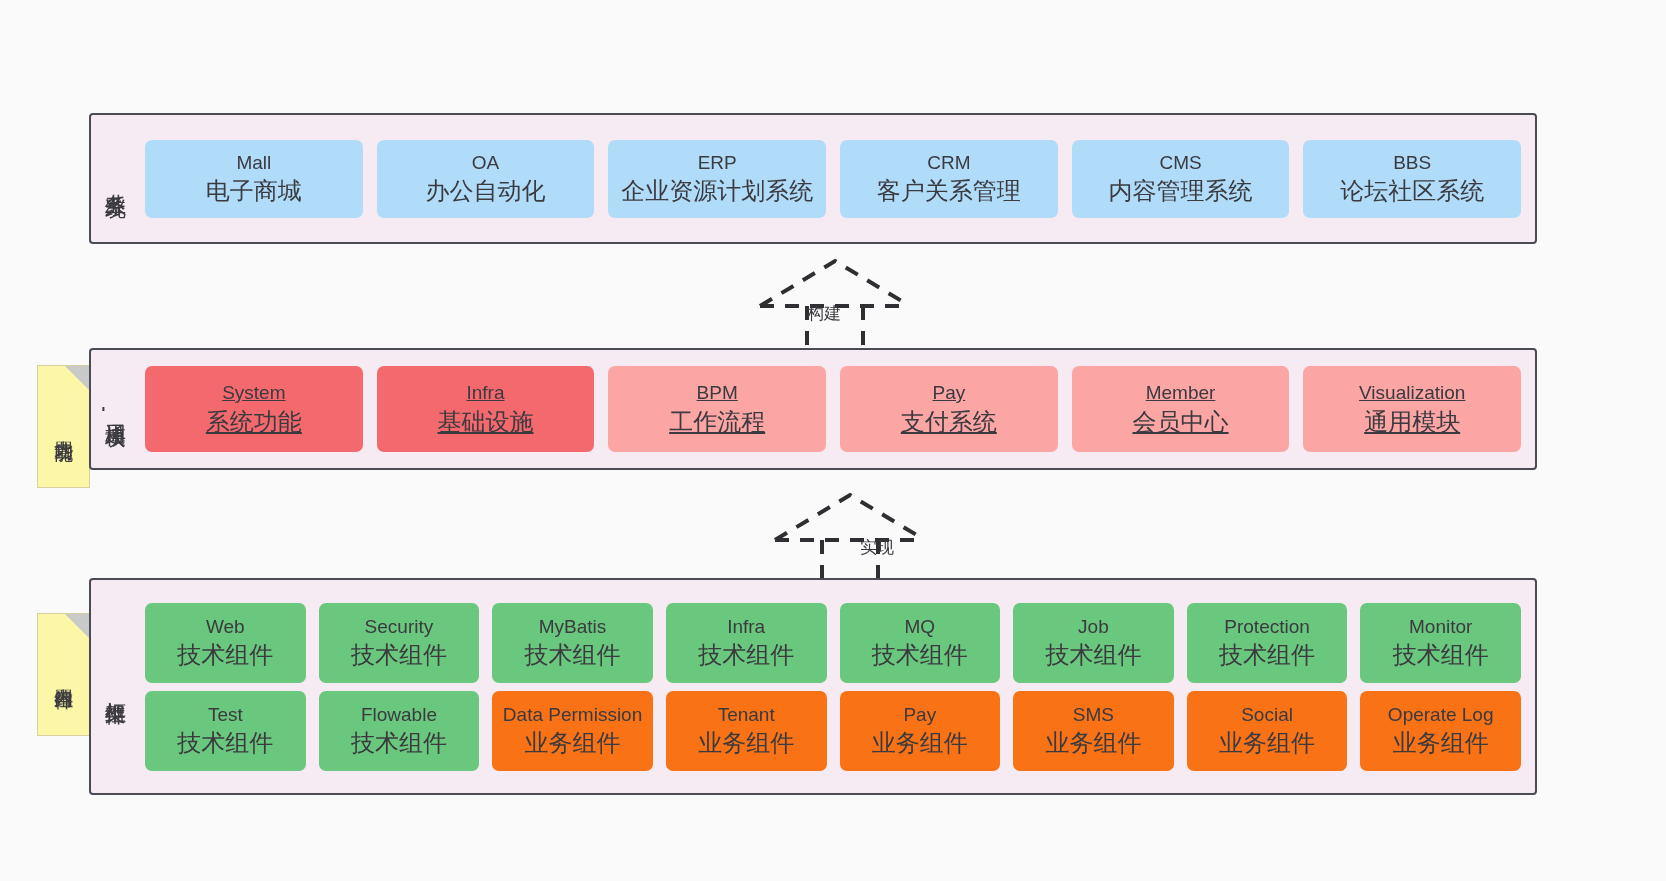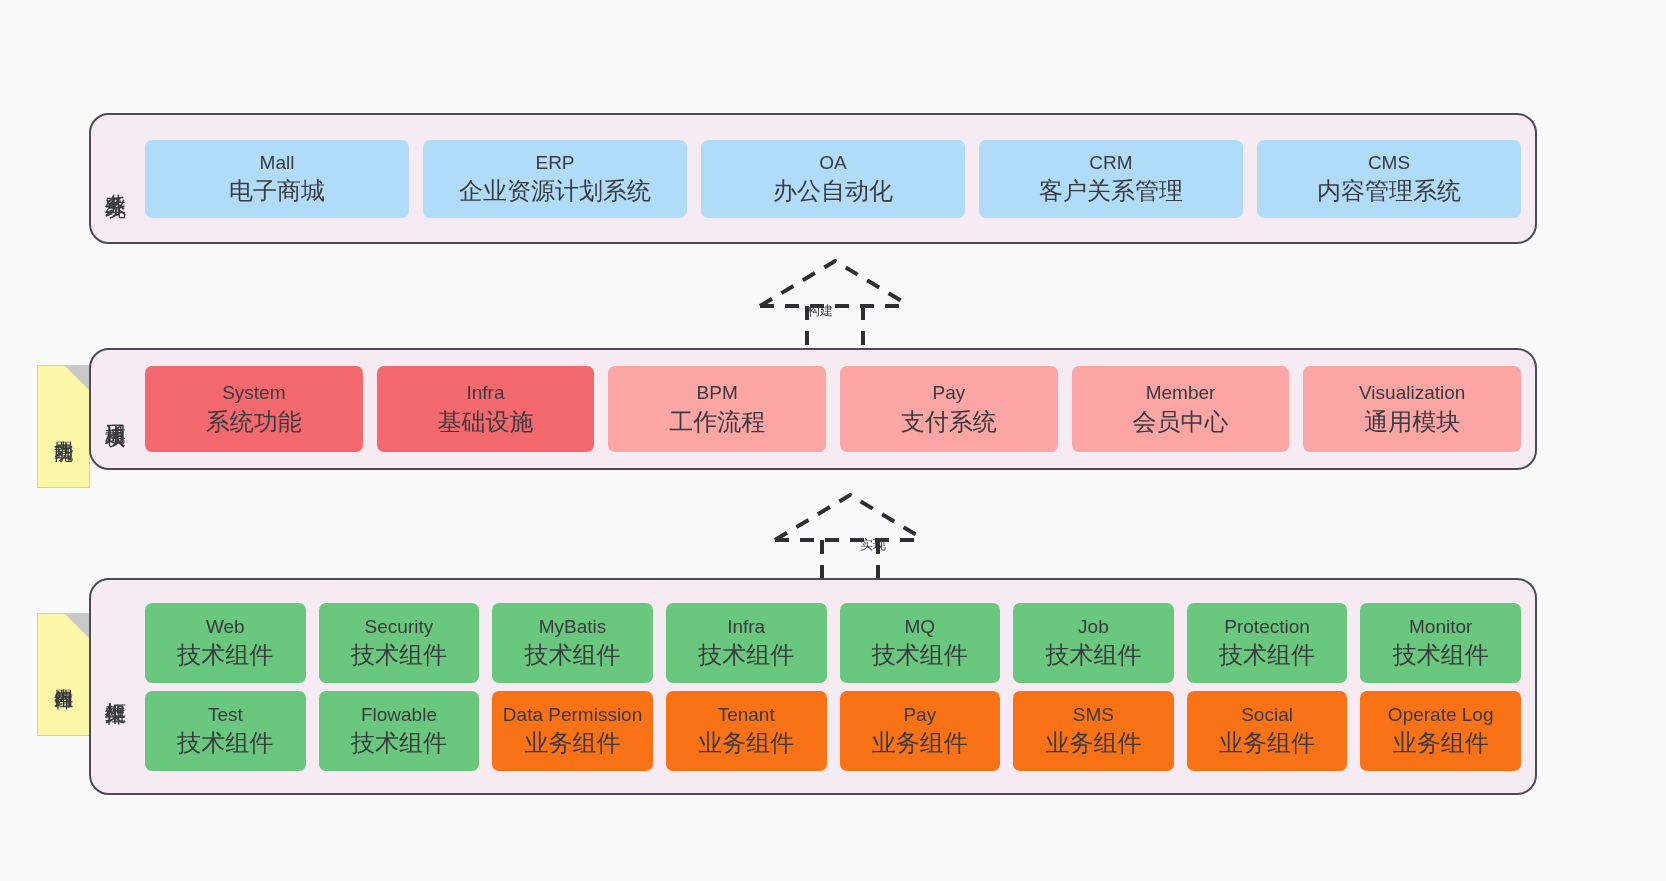--- a/index.html
+++ b/index.html
@@ -21,21 +21,21 @@
     left: 0; top: 0;
     width: 1666px;
     height: 881px;
   }
 
   
   .layer {
     position: absolute;
     background: #f7ebf3;
     border: 2.5px solid #4b4b55;
-    border-radius: 20px;
+    border-radius: 4px;
     box-sizing: border-box;
     display: flex;
     align-items: stretch;
   }
 
   
   .layer-title {
     width: 48px;
     flex: 0 0 48px;
     display: flex;
@@ -116,53 +116,57 @@
     top: 0; right: 0;
     width: 0; height: 0;
     border-top: 24px solid #c9c9c9;
     border-left: 24px solid transparent;
   }
 
   
   .arrow { position: absolute; }
   .arrow-label {
     position: absolute;
-    font-size: 13px;
+    font-size: 17px;
     color: #3a3a3f;
     background: transparent;
     white-space: nowrap;
   }
 </style>
 </head>
 <body>
 
 <div class="canvas">
 
   <div class="layer" id="layer-business" style="left:89px; top:113px; width:1448px; height:131px;">
     <div class="layer-title">业务系统</div>
     <div class="layer-body">
       <div class="box box-blue">
         <div class="l1">Mall</div>
         <div class="l2">电子商城</div>
       </div>
       <div class="box box-blue">
+        <div class="l1">OA</div>
+        <div class="l2">办公自动化</div>
+      </div>
+      <div class="box box-blue">
         <div class="l1">ERP</div>
         <div class="l2">企业资源计划系统</div>
       </div>
       <div class="box box-blue">
-        <div class="l1">OA</div>
-        <div class="l2">办公自动化</div>
-      </div>
-      <div class="box box-blue">
         <div class="l1">CRM</div>
         <div class="l2">客户关系管理</div>
       </div>
       <div class="box box-blue">
         <div class="l1">CMS</div>
         <div class="l2">内容管理系统</div>
+      </div>
+      <div class="box box-blue">
+        <div class="l1">BBS</div>
+        <div class="l2">论坛社区系统</div>
       </div>
     </div>
   </div>
 
   <div class="arrow" style="left:750px; top:256px; width:170px; height:92px;">
     <svg width="170" height="92" viewBox="0 0 170 92">
 
       <polyline points="10,50 85,5 160,50" fill="none" stroke="#2f2f33" stroke-width="4" stroke-dasharray="14,11" stroke-linecap="butt"></polyline>
       <line x1="10" y1="50" x2="160" y2="50" stroke="#2f2f33" stroke-width="4" stroke-dasharray="14,11"></line>
 
@@ -170,21 +174,21 @@
       <line x1="113" y1="50" x2="113" y2="92" stroke="#2f2f33" stroke-width="4" stroke-dasharray="14,11"></line>
     </svg>
     <span class="arrow-label" style="left:57px; top:46px;">构建</span>
   </div>
 
   <div class="note" style="left:37px; top:365px; width:53px; height:123px;">
     <span class="fold"></span>
     <span>内置功能</span>
   </div>
 
-  <div class="layer" id="layer-common" style="left:89px; top:348px; width:1448px; height:122px;">
+  <div class="layer" id="layer-common" style="left:89px; top:348px; width:1448px; height:122px;text-decoration:underline;">
     <div class="layer-title">通用模块</div>
     <div class="layer-body">
       <div class="box box-red">
         <div class="l1">System</div>
         <div class="l2">系统功能</div>
       </div>
       <div class="box box-red">
         <div class="l1">Infra</div>
         <div class="l2">基础设施</div>
       </div>

